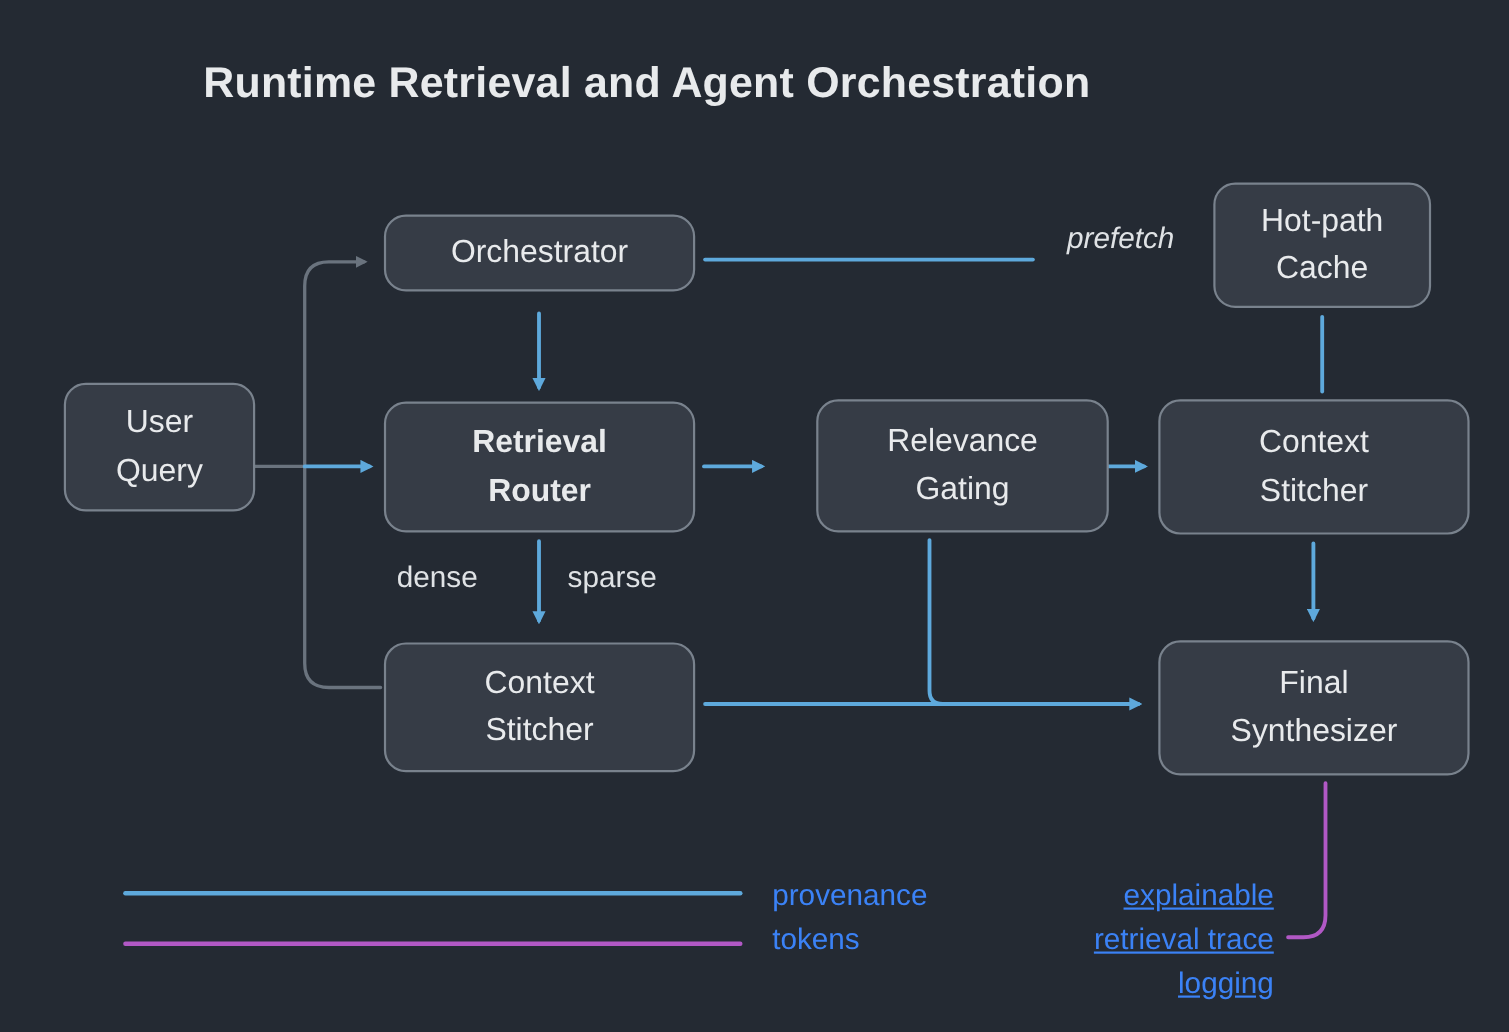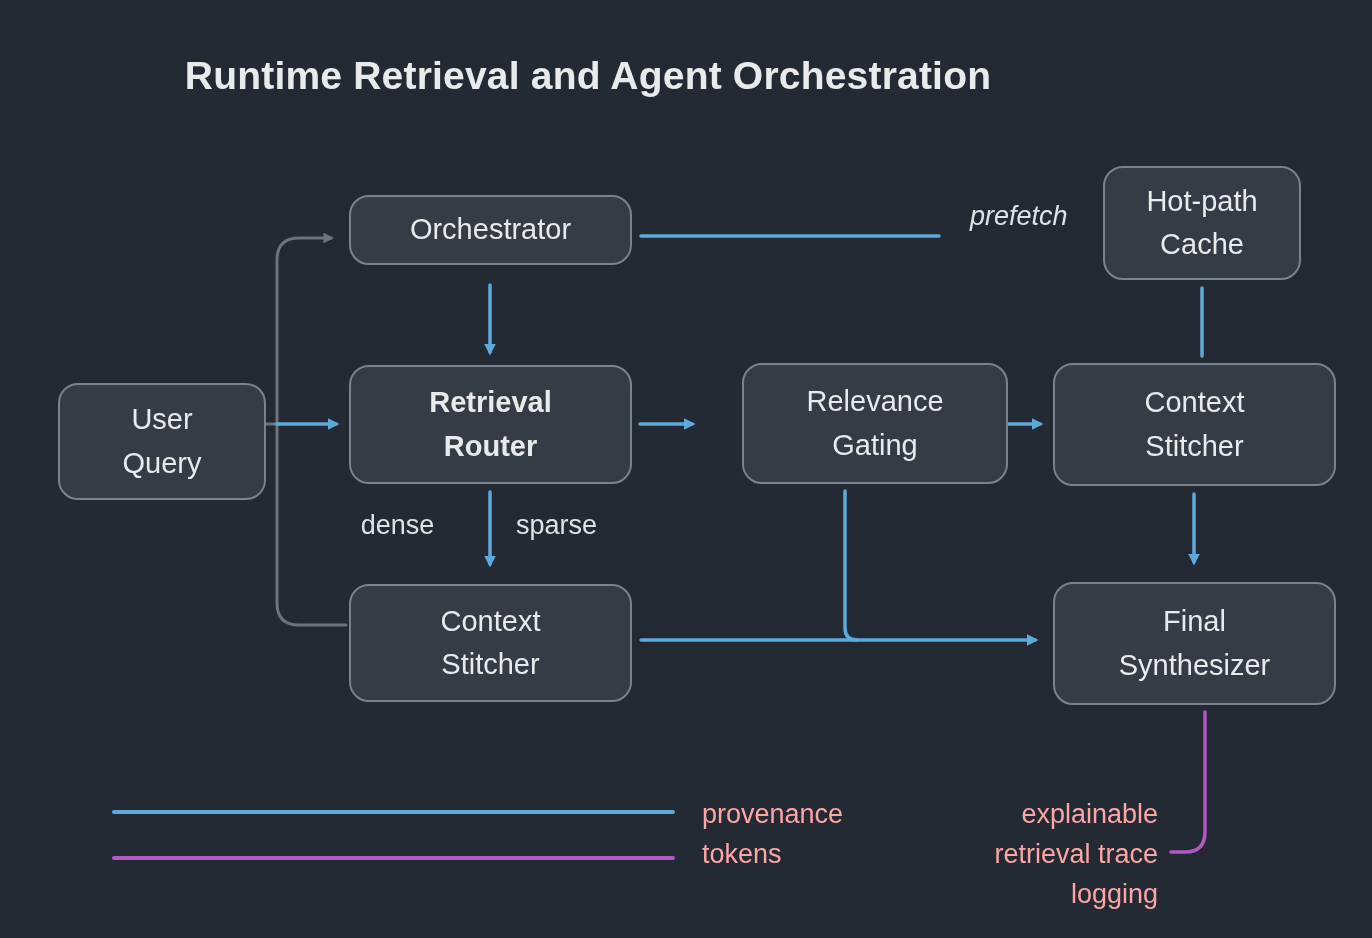--- a/index.html
+++ b/index.html
@@ -62,27 +62,27 @@
     position: absolute;
     height: 4px;
     width: 563px;
     left: 112px;
     border-radius: 2px;
   }
   .legend-line.blue   { background: var(--blue, #5ea9dc);   top: 810px; }
   .legend-line.purple { background: var(--purple, #b158c5); top: 856px; }
   .legend-label {
     position: absolute;
-    color: #fca5a5;
+    color: #3b82f6;
     font-size: 27px;
     line-height: 40px;
     white-space: pre-line;
   }
   .legend-label.provenance { left: 702px; top: 794px; text-align: left; }
-  .legend-label.explainable { left: 900px; top: 794px; width: 258px; text-align: right; }
+  .legend-label.explainable { left: 900px; top: 794px; width: 258px; text-align: right; text-decoration: underline; }
 </style>
 </head>
 <body>
 
 <div class="canvas">
 
   <div class="diagram-title">Runtime Retrieval and Agent Orchestration</div>
 
   <svg class="connector-layer" viewBox="0 0 1372 938">
     <defs>
@@ -114,21 +114,21 @@
 
   <div class="node" style="left:349px; top:195px; width:283px; height:70px;">
     <span class="node-label">Orchestrator</span>
   </div>
 
   <div class="node" style="left:1103px; top:166px; width:198px; height:114px;">
     <span class="node-label">Hot-path
 Cache</span>
   </div>
 
-  <div class="node" style="left:58px; top:383px; width:208px; height:117px;">
+  <div class="node" style="left:58px; top:348px; width:174px; height:117px;">
     <span class="node-label">User
 Query</span>
   </div>
 
   <div class="node" style="left:349px; top:365px; width:283px; height:119px;font-weight:bold;">
     <span class="node-label">Retrieval
 Router</span>
   </div>
 
   <div class="node" style="left:706px; top:363px; width:266px; height:121px;margin-left:36px;">

